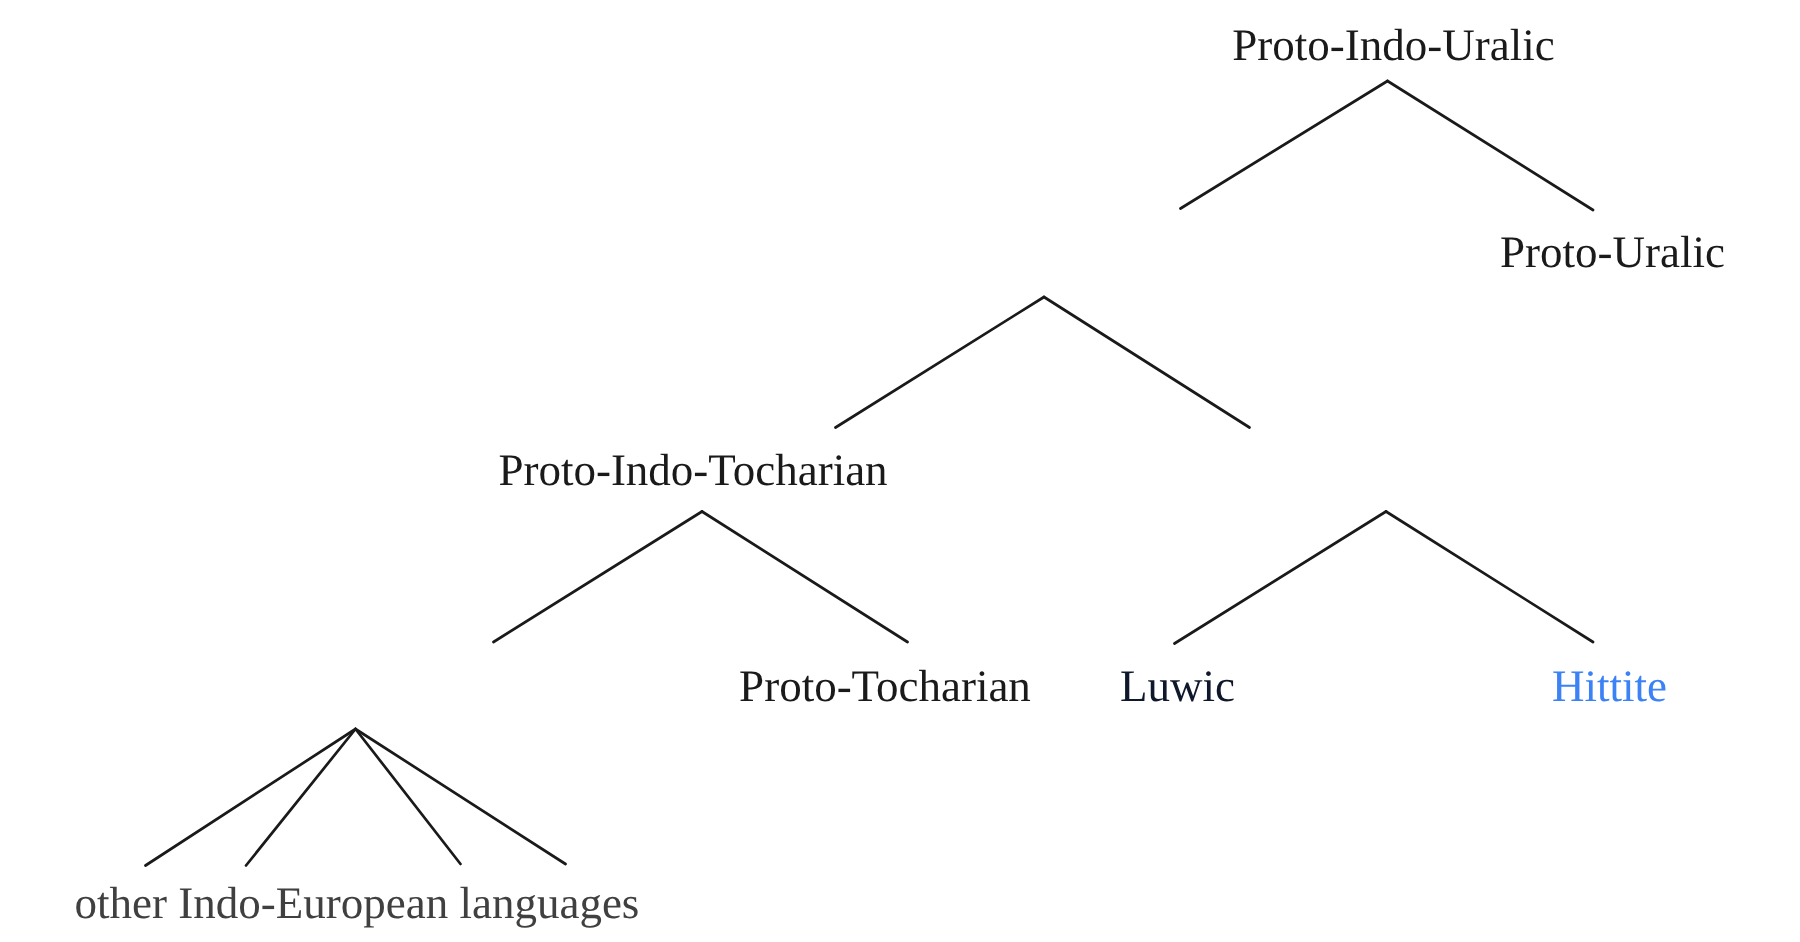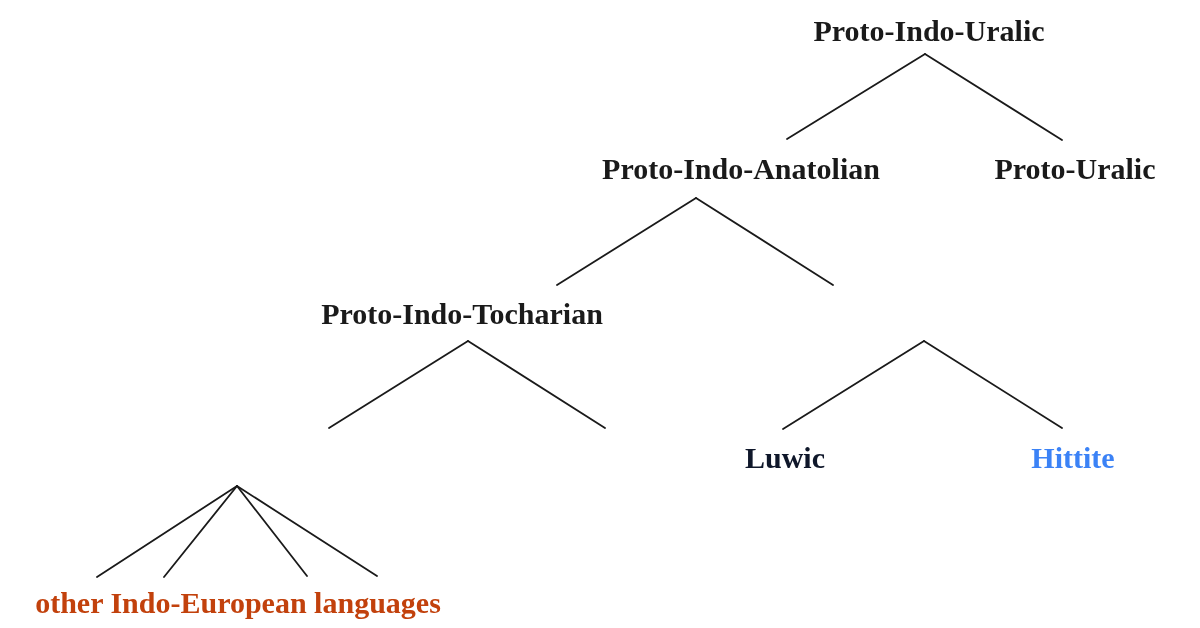--- a/index.html
+++ b/index.html
@@ -13,21 +13,20 @@
     overflow: hidden;
     position: relative;
     font-family: "Liberation Serif", "DejaVu Serif", serif;
   }
   .diagram {
     position: absolute;
     left: 0;
     top: 0;
     width: 1200px;
     height: 628px;
-    font-weight: bold;
   }
   .edges-svg {
     position: absolute;
     left: 0;
     top: 0;
     width: 1200px;
     height: 628px;
     display: block;
   }
   .node-label {
@@ -54,20 +53,20 @@
       <line x1="468" y1="341" x2="605" y2="428" stroke="#1a1a1a" stroke-width="1.8" stroke-linecap="round"></line>
       <line x1="924" y1="341" x2="783" y2="429" stroke="#1a1a1a" stroke-width="1.8" stroke-linecap="round"></line>
       <line x1="924" y1="341" x2="1062" y2="428" stroke="#1a1a1a" stroke-width="1.8" stroke-linecap="round"></line>
       <line x1="237" y1="486" x2="97" y2="577" stroke="#1a1a1a" stroke-width="1.8" stroke-linecap="round"></line>
       <line x1="237" y1="486" x2="164" y2="577" stroke="#1a1a1a" stroke-width="1.8" stroke-linecap="round"></line>
       <line x1="237" y1="486" x2="307" y2="576" stroke="#1a1a1a" stroke-width="1.8" stroke-linecap="round"></line>
       <line x1="237" y1="486" x2="377" y2="576" stroke="#1a1a1a" stroke-width="1.8" stroke-linecap="round"></line>
     </svg>
 
   <div class="node-label" style="left: 929px; top: 31px; color: rgb(26, 26, 26);">Proto-Indo-Uralic</div>
-  <div class="node-label" style="left: 741px; top: 169px; color: rgb(26, 26, 26);">Proto-Indo-Anatolian</div>
   <div class="node-label" style="left: 1075px; top: 169px; color: rgb(26, 26, 26);">Proto-Uralic</div>
   <div class="node-label" style="left: 462px; top: 314px; color: rgb(26, 26, 26);">Proto-Indo-Tocharian</div>
+  <div class="node-label" style="left: 590px; top: 458px; color: rgb(26, 26, 26);">Proto-Tocharian</div>
   <div class="node-label" style="left: 785px; top: 458px; color: #0f172a;">Luwic</div>
   <div class="node-label" style="left: 1073px; top: 458px; color: #3b82f6;">Hittite</div>
-  <div class="node-label" style="left: 238px; top: 603px; color: #c2410c;">other Indo-European languages</div>
+  <div class="node-label" style="left: 238px; top: 603px; color: #404040;">other Indo-European languages</div>
 
 </div>
 
 </body></html>

